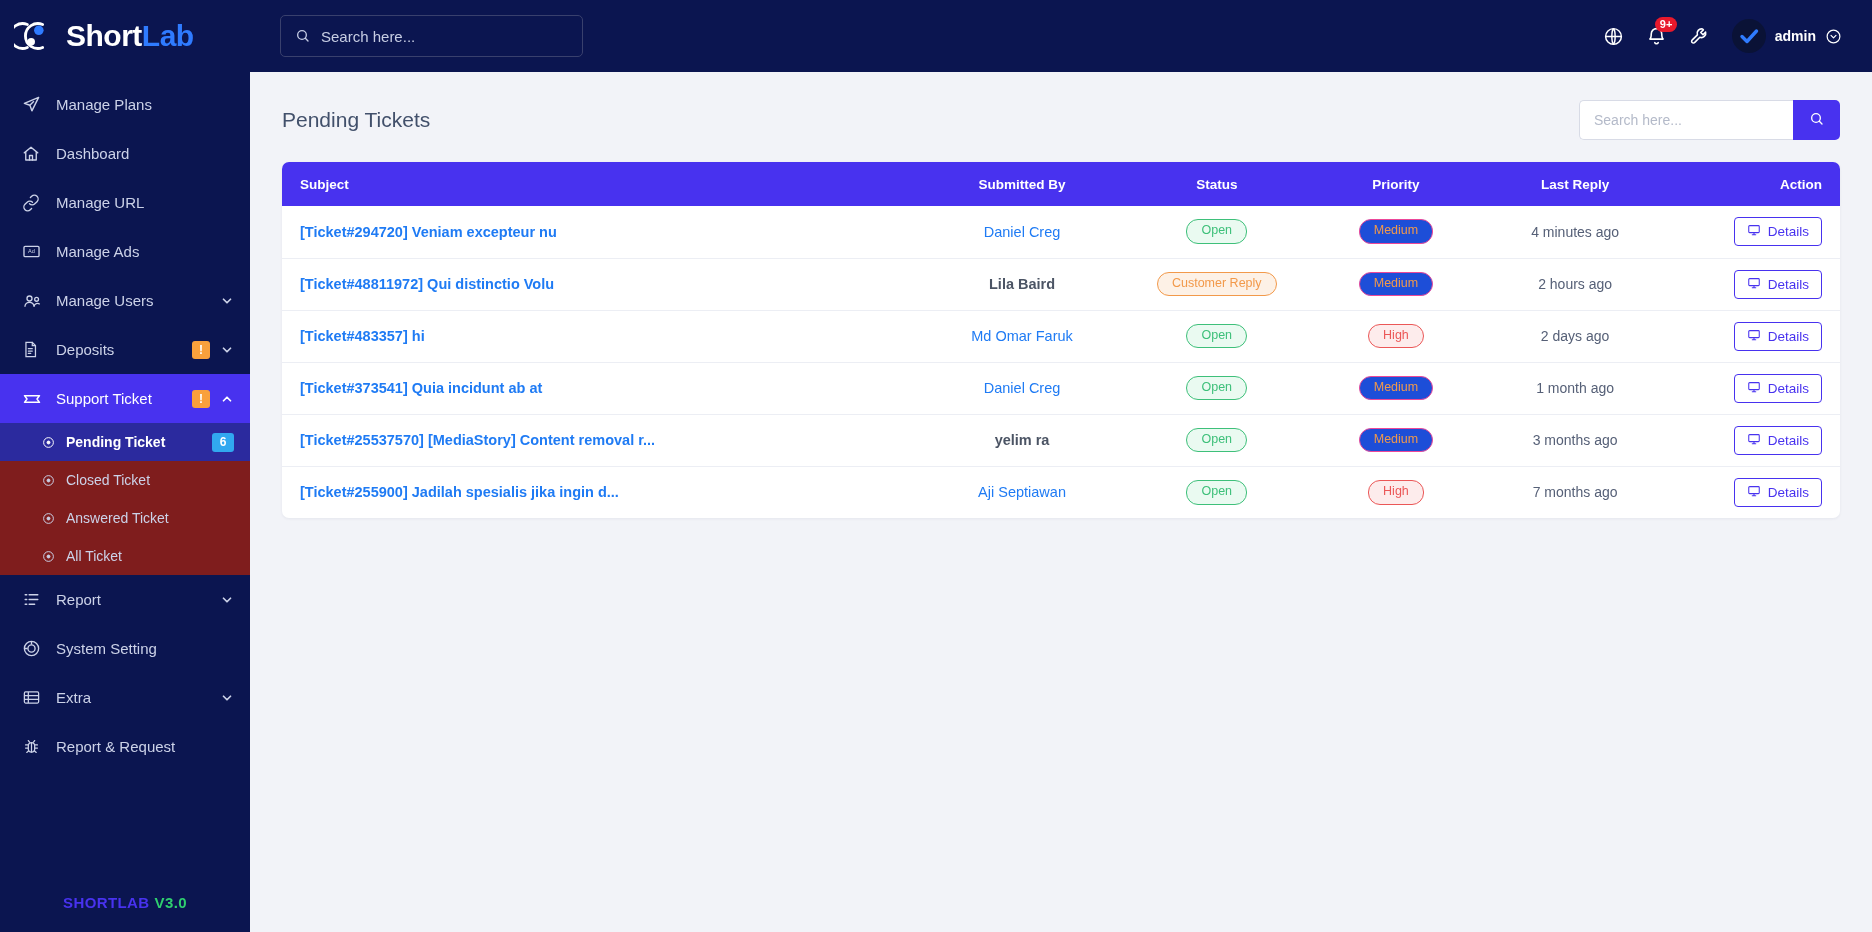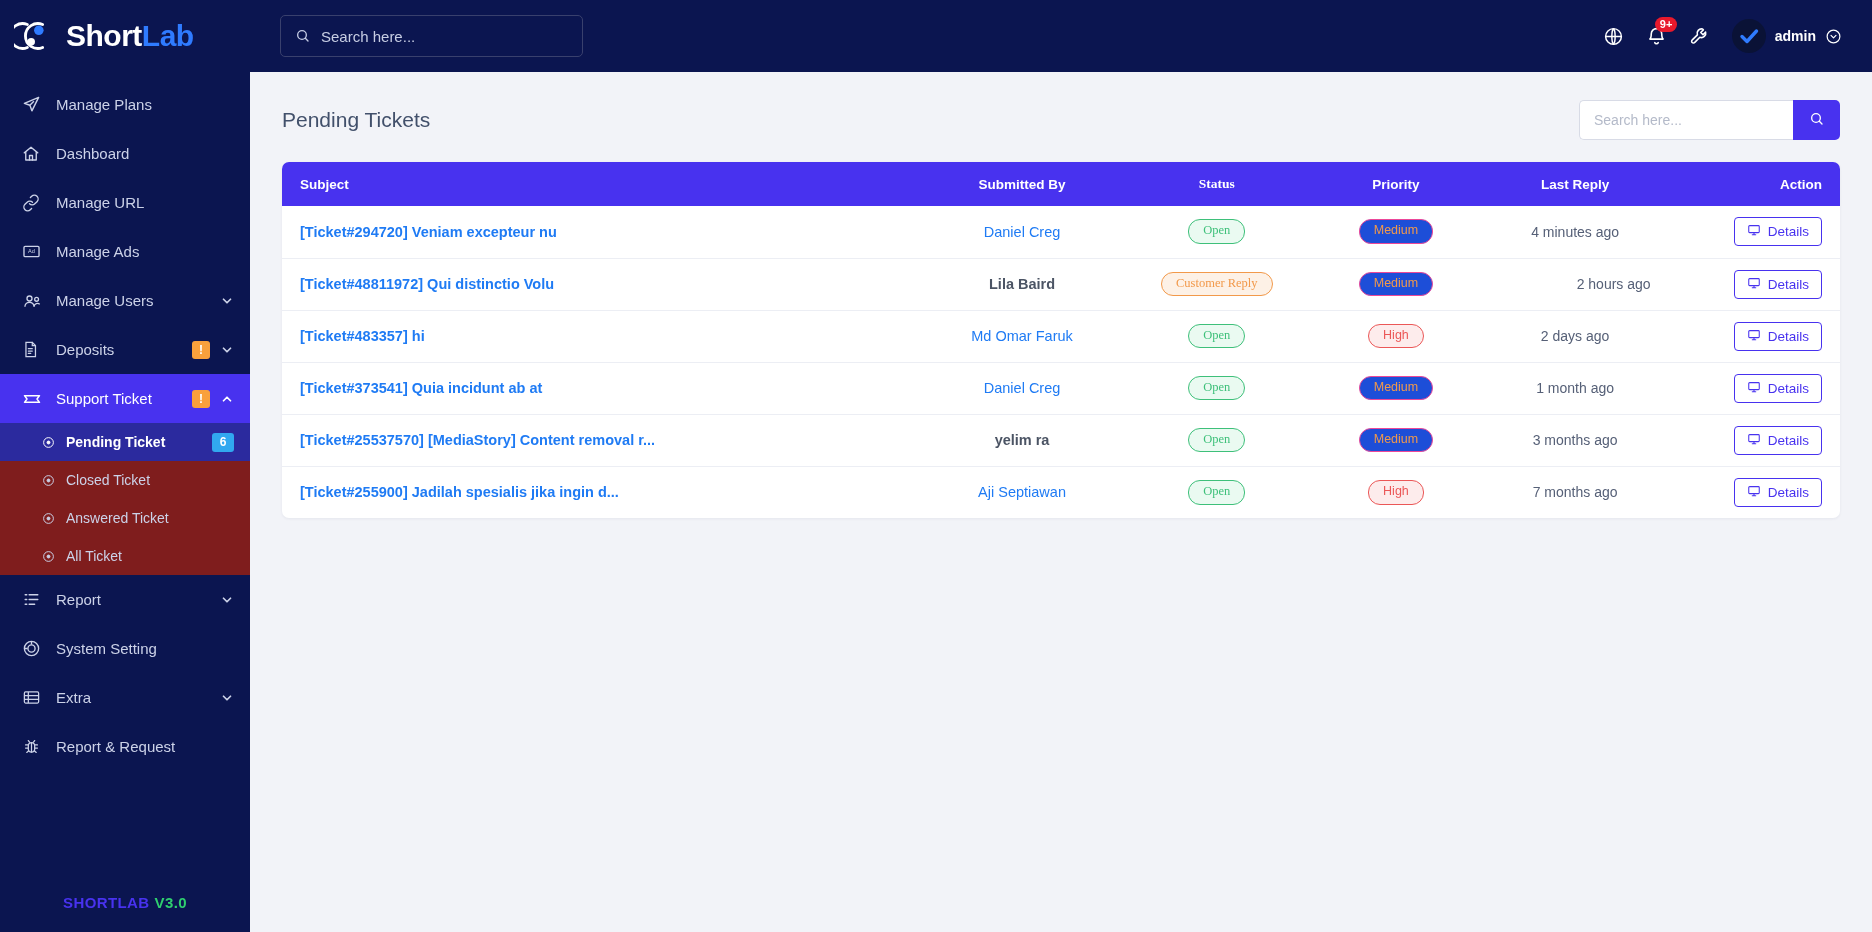--- a/index.html
+++ b/index.html
@@ -158,21 +158,21 @@
     box-shadow: 0 1px 3px rgba(20,30,70,0.06);
   }
   table { width: 100%; border-collapse: collapse; }
   thead tr { background: #4832ef; height: 44px; }
   thead th {
     color: #fff; font-size: 13.5px; font-weight: bold;
     padding: 0 18px; white-space: nowrap; margin-top: 44px;
   }
   .c-subject { text-align: left; width: 41%; }
   .c-submitted { text-align: center; width: 13%; }
-  .c-status { text-align: center; width: 12%; font-family: Liberation Serif, serif; }
+  .c-status { text-align: center; width: 12%; }
   .c-priority { text-align: center; width: 11%; }
   .c-lastreply { text-align: center; width: 12%; }
   .c-action { text-align: right; width: 11%; }
 
   tbody tr { height: 52px; border-bottom: 1px solid #eceef4; }
   tbody tr:last-child { border-bottom: none; }
   tbody td { padding: 0 18px; font-size: 14px; }
 
   .subject-link {
     color: #1f7bf4; font-weight: bold; font-size: 14.5px;
@@ -501,21 +501,21 @@
                     <path d="M9 20h6M12 16.5V20"></path>
                   </svg></span>
                 <span>Details</span>
               </button></td>
           </tr>
           <tr>
             <td class="c-subject"><a class="subject-link">[Ticket#48811972] Qui distinctio Volu</a></td>
             <td class="c-submitted" style="text-align:center"><span class="sub-by-plain">Lila Baird</span></td>
             <td class="c-status" style="text-align:center"><span class="pill pill-reply">Customer Reply</span></td>
             <td class="c-priority" style="text-align:center"><span class="pill pill-medium">Medium</span></td>
-            <td class="c-lastreply" style="text-align:right"><span class="lastreply">2 hours ago</span></td>
+            <td class="c-lastreply" style="text-align:center"><span class="lastreply">2 hours ago</span></td>
             <td class="c-action" style="text-align:right"><button class="details-btn">
                 <span><svg width="14" height="14" viewBox="0 0 24 24" fill="none" stroke="currentColor" stroke-width="1.8" stroke-linecap="round" stroke-linejoin="round">
                     <rect x="3" y="4.5" width="18" height="12" rx="1.5"></rect>
                     <path d="M9 20h6M12 16.5V20"></path>
                   </svg></span>
                 <span>Details</span>
               </button></td>
           </tr>
           <tr>
             <td class="c-subject"><a class="subject-link">[Ticket#483357] hi</a></td>

